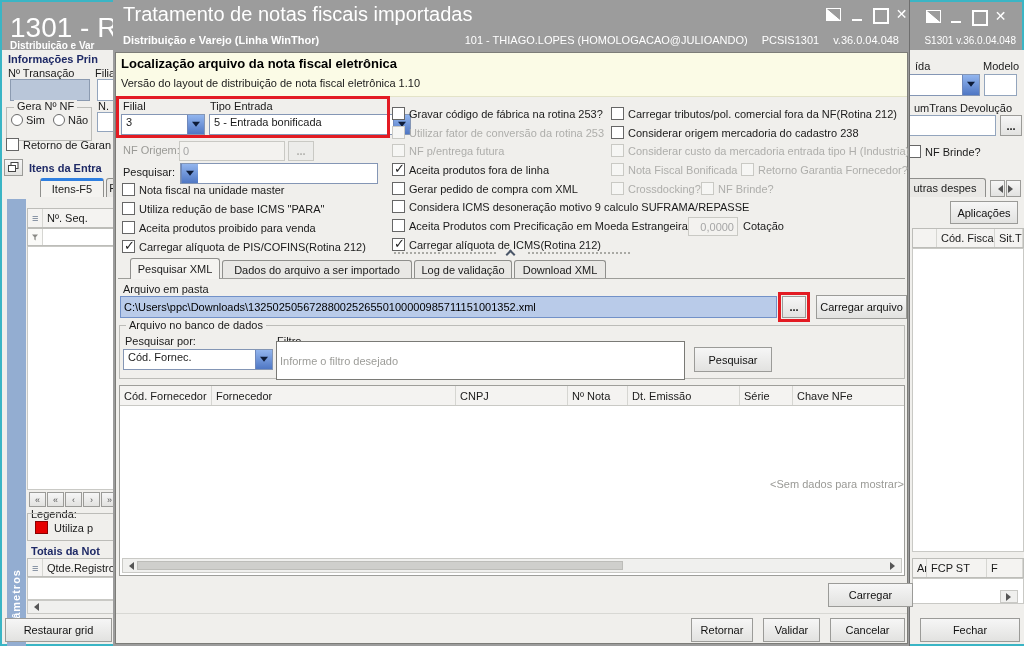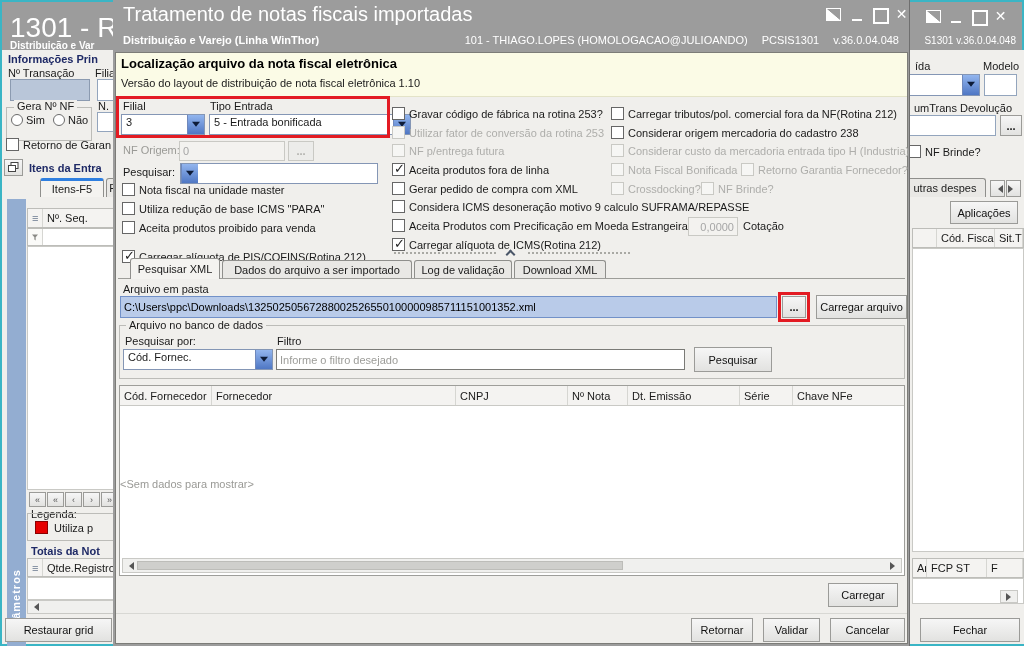--- a/index.html
+++ b/index.html
@@ -229,21 +229,21 @@
           <span>Nota fiscal na unidade master</span>
         </div>
       <div class="chk" style="left:6px;top:149px">
           <span class="bx"></span>
           <span>Utiliza redução de base ICMS "PARA"</span>
         </div>
       <div class="chk" style="left:6px;top:168px">
           <span class="bx"></span>
           <span>Aceita produtos proibido para venda</span>
         </div>
-      <div class="chk on" style="left:6px;top:197px">
+      <div class="chk on" style="left:6px;top:187px">
           <span class="bx"></span>
           <span>Carregar alíquota de PIS/COFINS(Rotina 212)</span>
         </div>
 
       <div class="chk" style="left:276px;top:54px">
           <span class="bx"></span>
           <span>Gravar código de fábrica na rotina 253?</span>
         </div>
       <div class="chk dis" style="left:276px;top:73px">
           <span class="bx"></span>
@@ -326,42 +326,42 @@
       <div class="btn" style="left:700px;top:242px;width:91px;height:24px">Carregar arquivo</div>
 
       <div class="groupbox" style="left:3px;top:272px;width:786px;height:54px"></div>
       <div class="gleg" style="left:10px;top:266px">Arquivo no banco de dados</div>
       <div class="lbl" style="left:9px;top:282px">Pesquisar por:</div>
       <div class="lbl" style="left:161px;top:282px">Filtro</div>
       <div class="combo" style="left:7px;top:296px;width:150px;height:21px">
           <span class="cv">Cód. Fornec.</span>
           <span class="ca"></span>
         </div>
-      <input class="inp" style="left: 160px; top: 296px; width: 409px; height: 21px; border-color: rgb(122, 122, 118);" placeholder="Informe o filtro desejado">
+      <input class="inp" style="left: 160px; top: 288px; width: 409px; height: 39px; border-color: rgb(122, 122, 118);" placeholder="Informe o filtro desejado">
       <div class="btn uk" style="left:578px;top:294px;width:78px;height:25px">Pesquisar</div>
 
       <div class="abs" style="left:3px;top:332px;width:786px;height:191px;background:#fff;border:1px solid #9e9e9a">
         <div class="ghead" style="left:0;top:0;width:784px;height:20px;border:none;border-bottom:1px solid #c9c9c5">
           <span class="gcell" style="width:92px">Cód. Fornecedor</span>
           <span class="gcell" style="width:244px">Fornecedor</span>
           <span class="gcell" style="width:112px">CNPJ</span>
           <span class="gcell" style="width:60px">Nº Nota</span>
           <span class="gcell" style="width:112px">Dt. Emissão</span>
           <span class="gcell" style="width:53px">Série</span>
           <span class="gcell" style="flex:1;border-right:none">Chave NFe</span>
         </div>
-        <div class="abs" style="left:0;top:92px;width:784px;text-align:left;color:#9a9a96;font-size:11px">&lt;Sem dados para mostrar&gt;</div>
+        <div class="abs" style="left:0;top:92px;width:784px;text-align:right;color:#9a9a96;font-size:11px">&lt;Sem dados para mostrar&gt;</div>
         <div class="scroll" style="left:2px;bottom:2px;width:780px;height:15px;justify-content:space-between">
           <span class="tri tri-l"></span>
           <span class="thumb" style="left:14px;width:486px"></span>
           <span class="tri tri-r"></span>
         </div>
       </div>
 
-      <div class="btn" style="left:712px;top:530px;width:70px;height:24px">Carregar</div>
+      <div class="btn" style="left:712px;top:530px;width:85px;height:24px">Carregar</div>
 
       <div class="abs" style="left:0;top:560px;width:791px;border-top:1px solid #d8d8d4"></div>
       <div class="btn uk" style="left:575px;top:565px;width:62px;height:24px">Retornar</div>
       <div class="btn uk" style="left:647px;top:565px;width:57px;height:24px">Validar</div>
       <div class="btn" style="left:714px;top:565px;width:75px;height:24px">Cancelar</div>
     </div>
   </div>
 
 </div>
 

